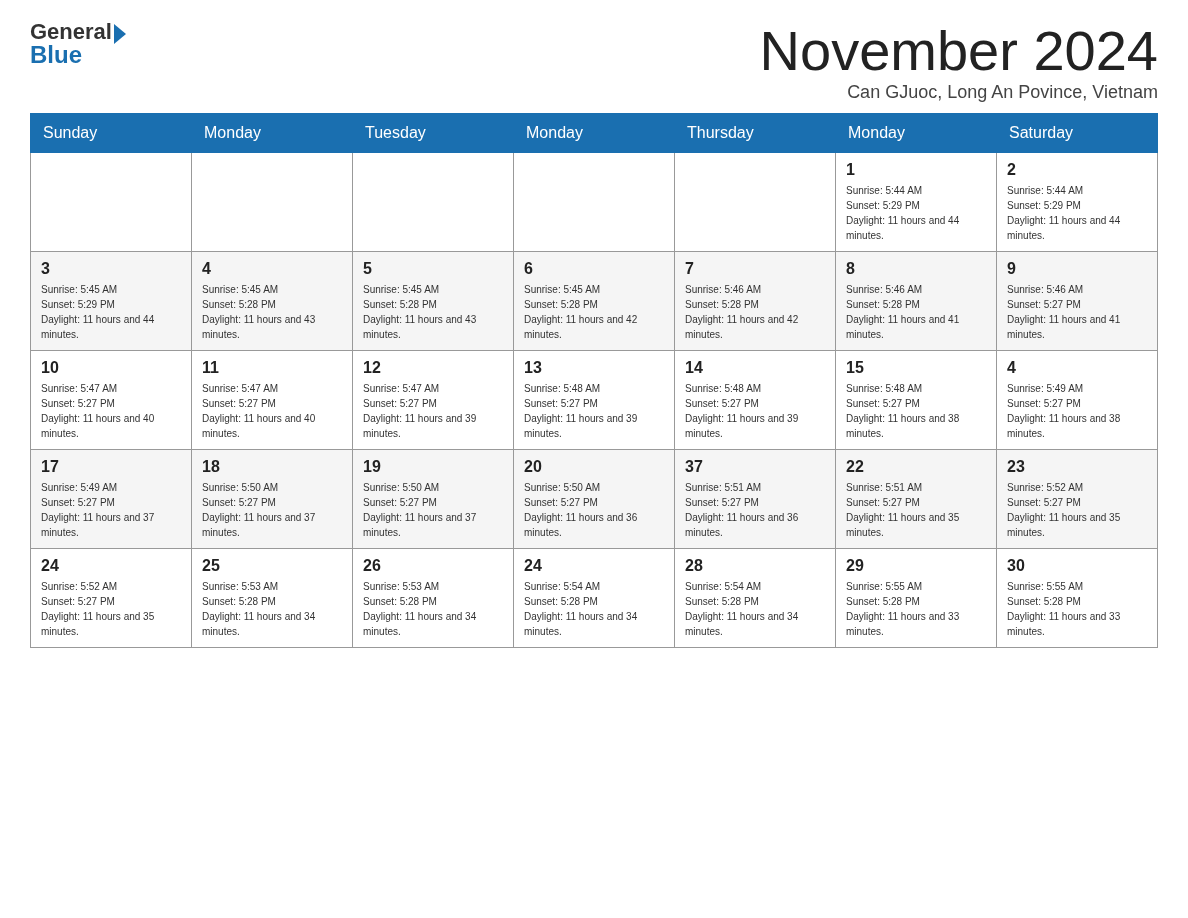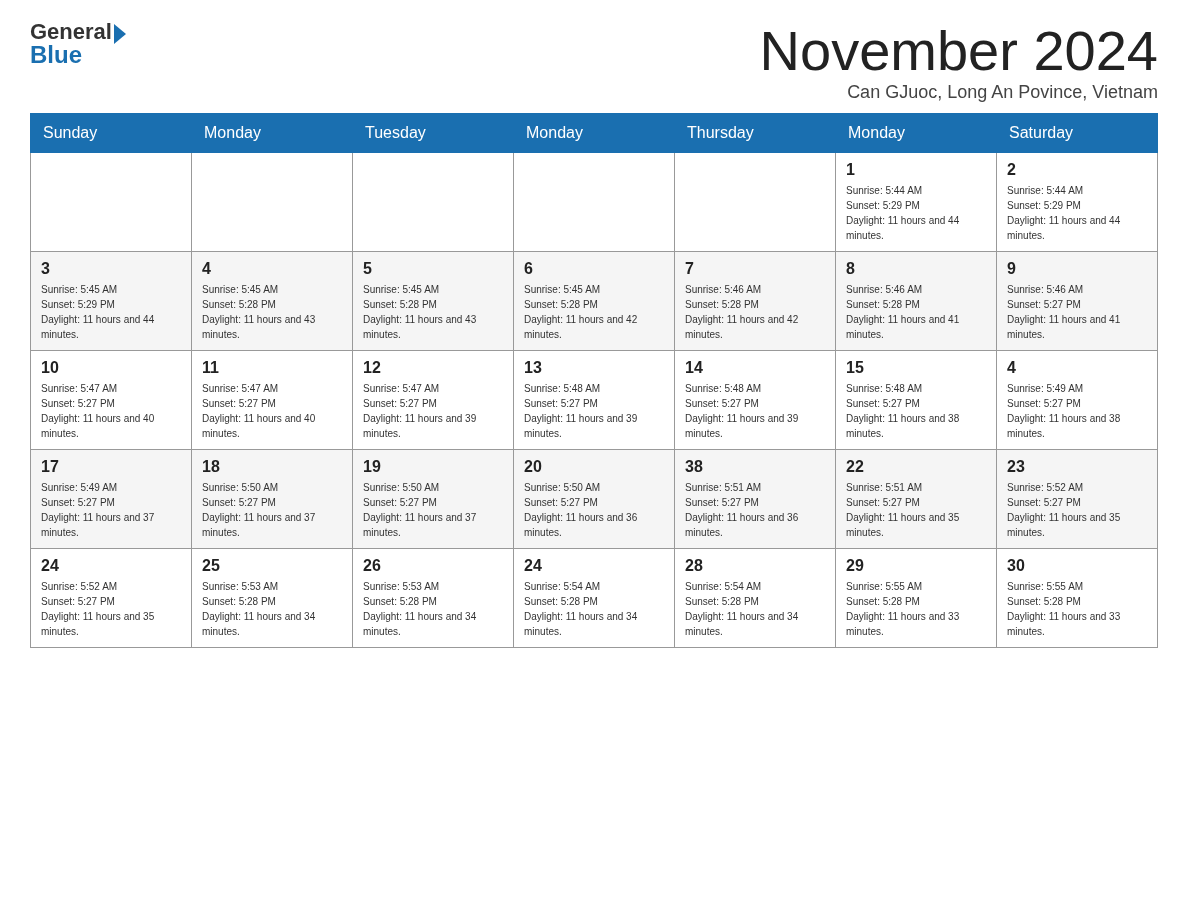--- a/index.html
+++ b/index.html
@@ -218,21 +218,21 @@
         </td>
         <td>
           <span class="day-number">19</span>
           <div class="day-info">Sunrise: 5:50 AM<br>Sunset: 5:27 PM<br>Daylight: 11 hours and 37 minutes.</div>
         </td>
         <td>
           <span class="day-number">20</span>
           <div class="day-info">Sunrise: 5:50 AM<br>Sunset: 5:27 PM<br>Daylight: 11 hours and 36 minutes.</div>
         </td>
         <td>
-          <span class="day-number">38</span>
+          <span class="day-number">37</span>
           <div class="day-info">Sunrise: 5:51 AM<br>Sunset: 5:27 PM<br>Daylight: 11 hours and 36 minutes.</div>
         </td>
         <td>
           <span class="day-number">22</span>
           <div class="day-info">Sunrise: 5:51 AM<br>Sunset: 5:27 PM<br>Daylight: 11 hours and 35 minutes.</div>
         </td>
         <td>
           <span class="day-number">23</span>
           <div class="day-info">Sunrise: 5:52 AM<br>Sunset: 5:27 PM<br>Daylight: 11 hours and 35 minutes.</div>
         </td>

